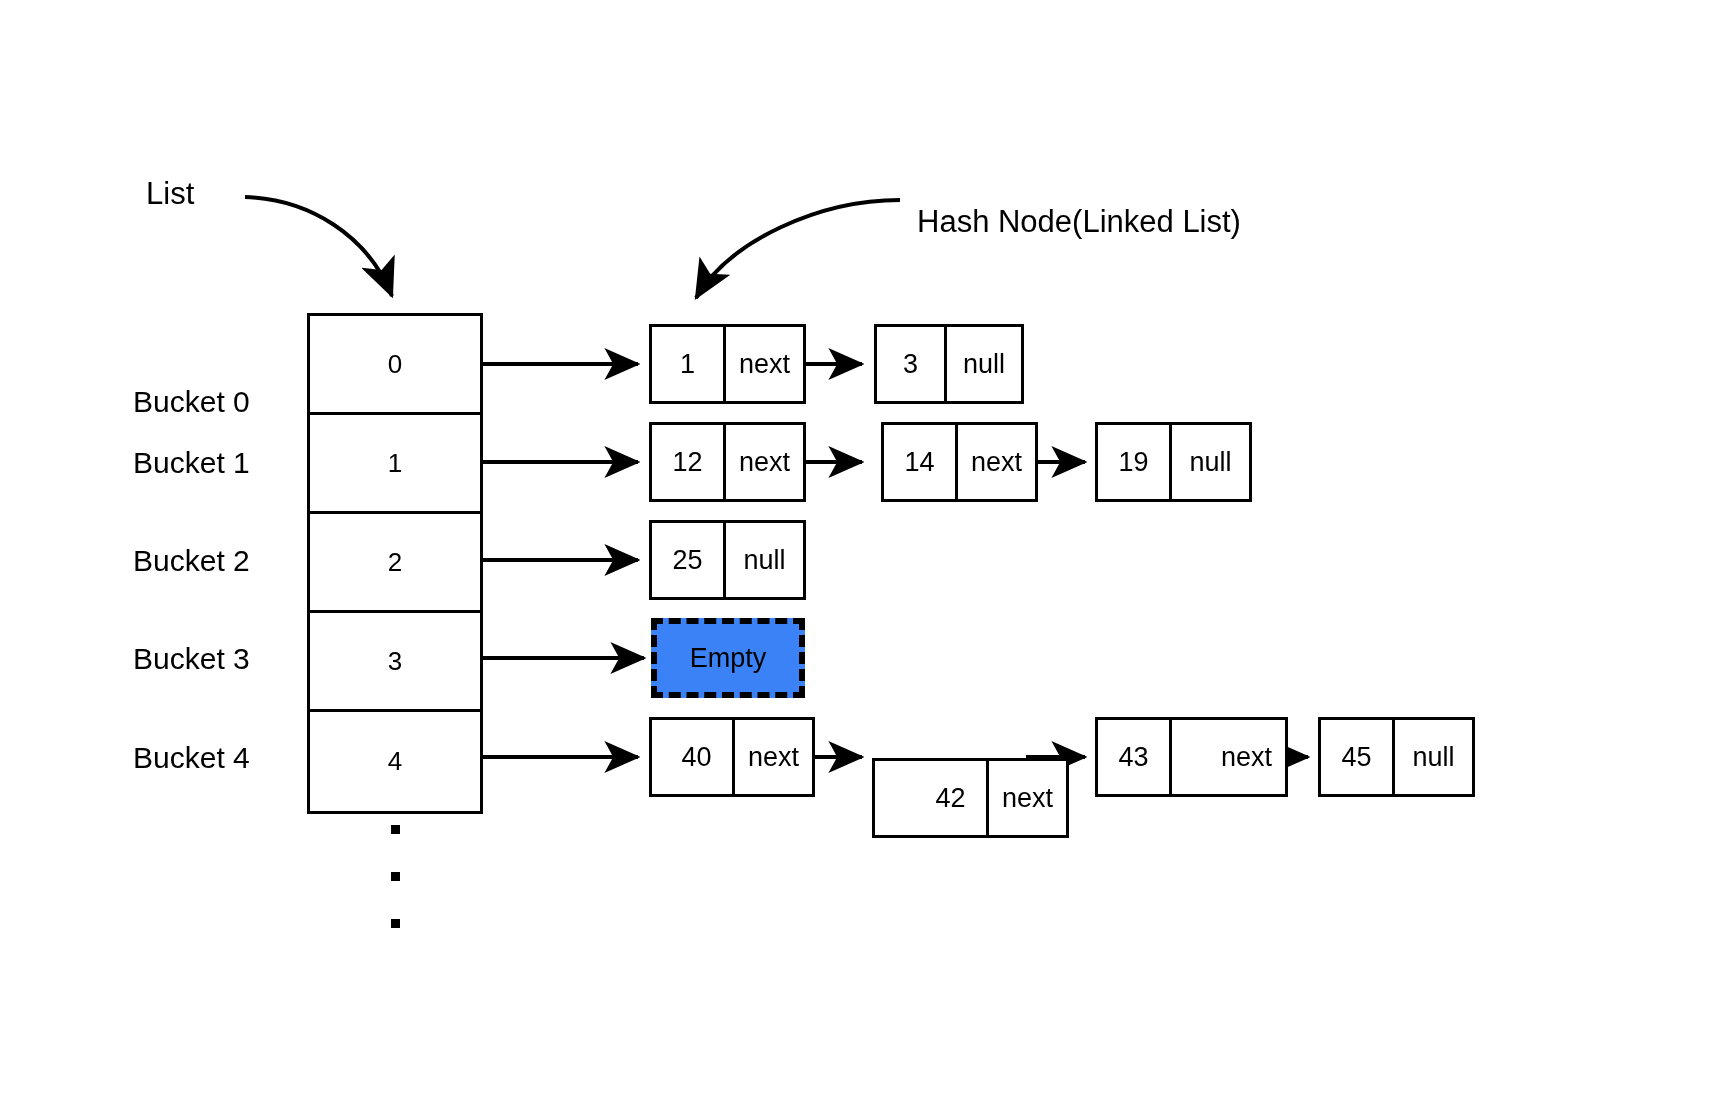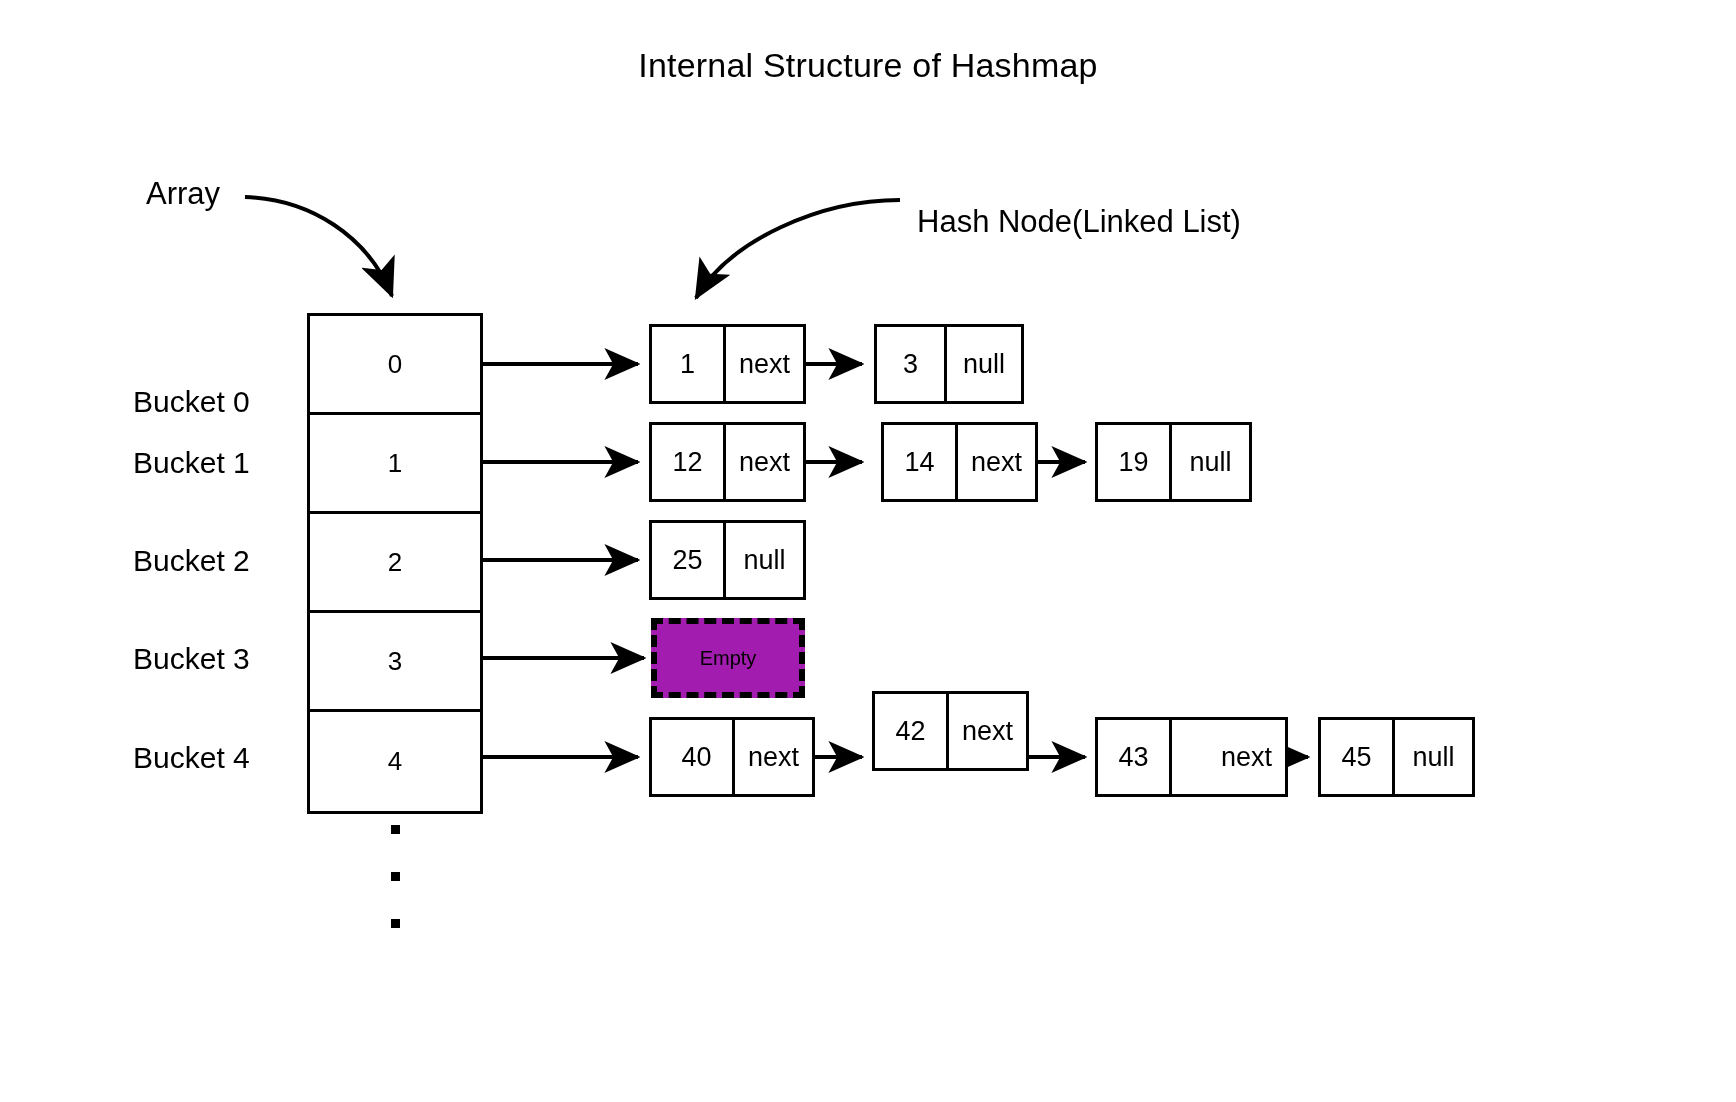--- a/index.html
+++ b/index.html
@@ -134,32 +134,31 @@
 
   
   .node-empty {
     position: absolute;
     height: 80px;
     border: 6px dashed #000;
     box-sizing: border-box;
     display: flex;
     align-items: center;
     justify-content: center;
-    font-size: 20px;
-    background: #a21caf;
+    font-size: 27px;
+    background: #3b82f6;
   }
 </style>
 </head>
 <body>
 
 <div id="canvas">
 
-  <div id="title">Internal Structure of Hashmap</div>
-
-  <div class="annot" id="annot-array">Array</div>
+
+  <div class="annot" id="annot-array">List</div>
   <div class="annot" id="annot-hashnode">Hash Node(Linked List)</div>
 
   <svg id="arrows" viewBox="0 0 1736 1102" xmlns="http://www.w3.org/2000/svg">
     <defs>
       <marker id="ah" markerWidth="9" markerHeight="8" refX="8.4" refY="4" orient="auto" markerUnits="strokeWidth">
         <path d="M0,0 L9,4 L0,8 L2.2,4 Z" fill="#000"></path>
       </marker>
       <marker id="ah-thin" markerWidth="10" markerHeight="9" refX="9.4" refY="4.5" orient="auto" markerUnits="strokeWidth">
         <path d="M0,0 L10,4.5 L0,9 L2.4,4.5 Z" fill="#000"></path>
       </marker>
@@ -232,21 +231,21 @@
     <div class="cell-key">25</div>
     <div class="cell-ptr">null</div>
   </div>
 
   <div class="node-empty" style="left:651px; top:618px; width:154px;">Empty</div>
 
   <div class="node" style="left:649px; top:717px;padding-left:9px;">
     <div class="cell-key">40</div>
     <div class="cell-ptr">next</div>
   </div>
-  <div class="node" style="left:872px; top:691px;">
+  <div class="node" style="left:872px; top:758px;padding-left:40px;">
     <div class="cell-key">42</div>
     <div class="cell-ptr">next</div>
   </div>
   <div class="node" style="left:1095px; top:717px;gap:36px;">
     <div class="cell-key">43</div>
     <div class="cell-ptr">next</div>
   </div>
   <div class="node" style="left:1318px; top:717px;">
     <div class="cell-key">45</div>
     <div class="cell-ptr">null</div>

